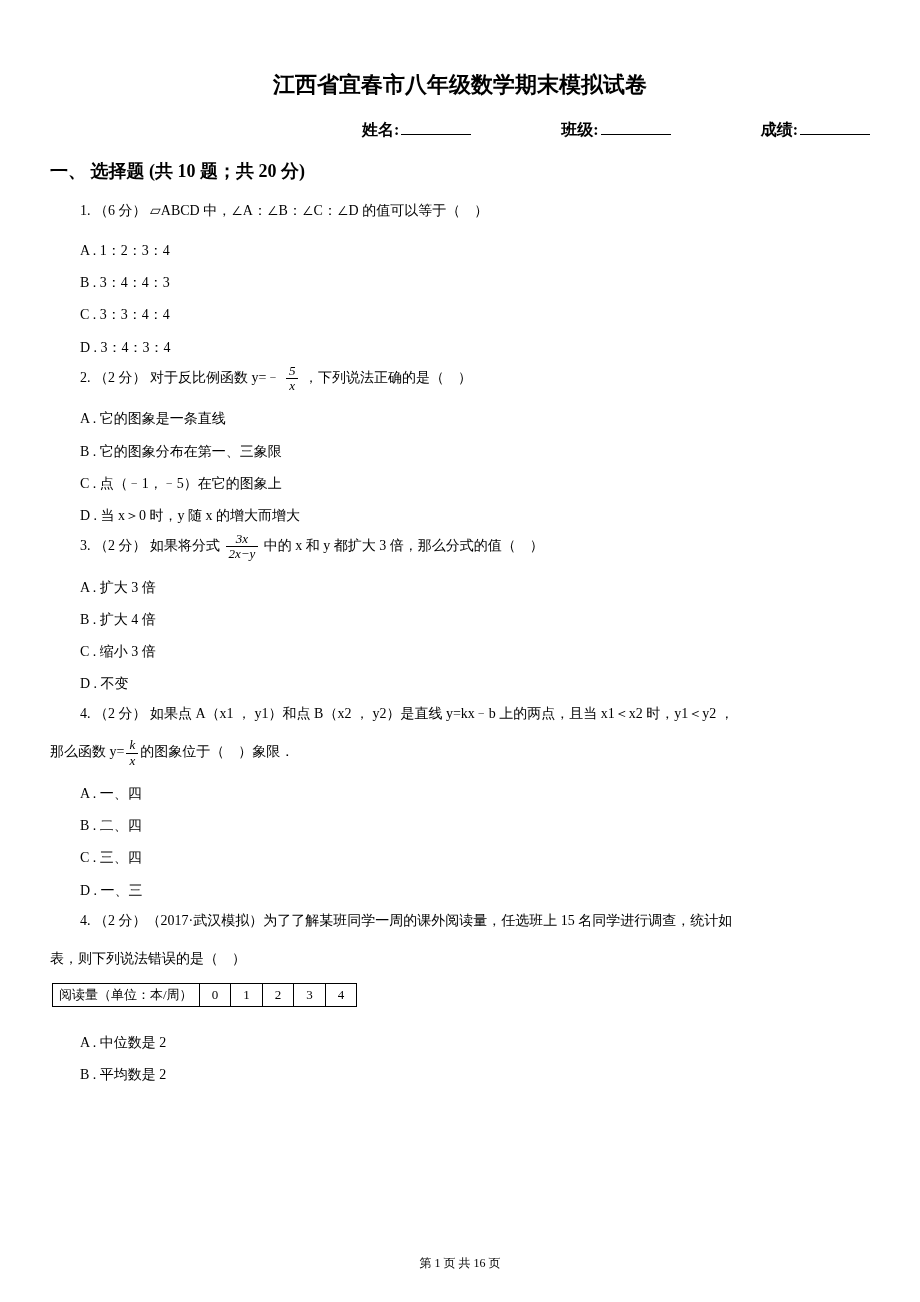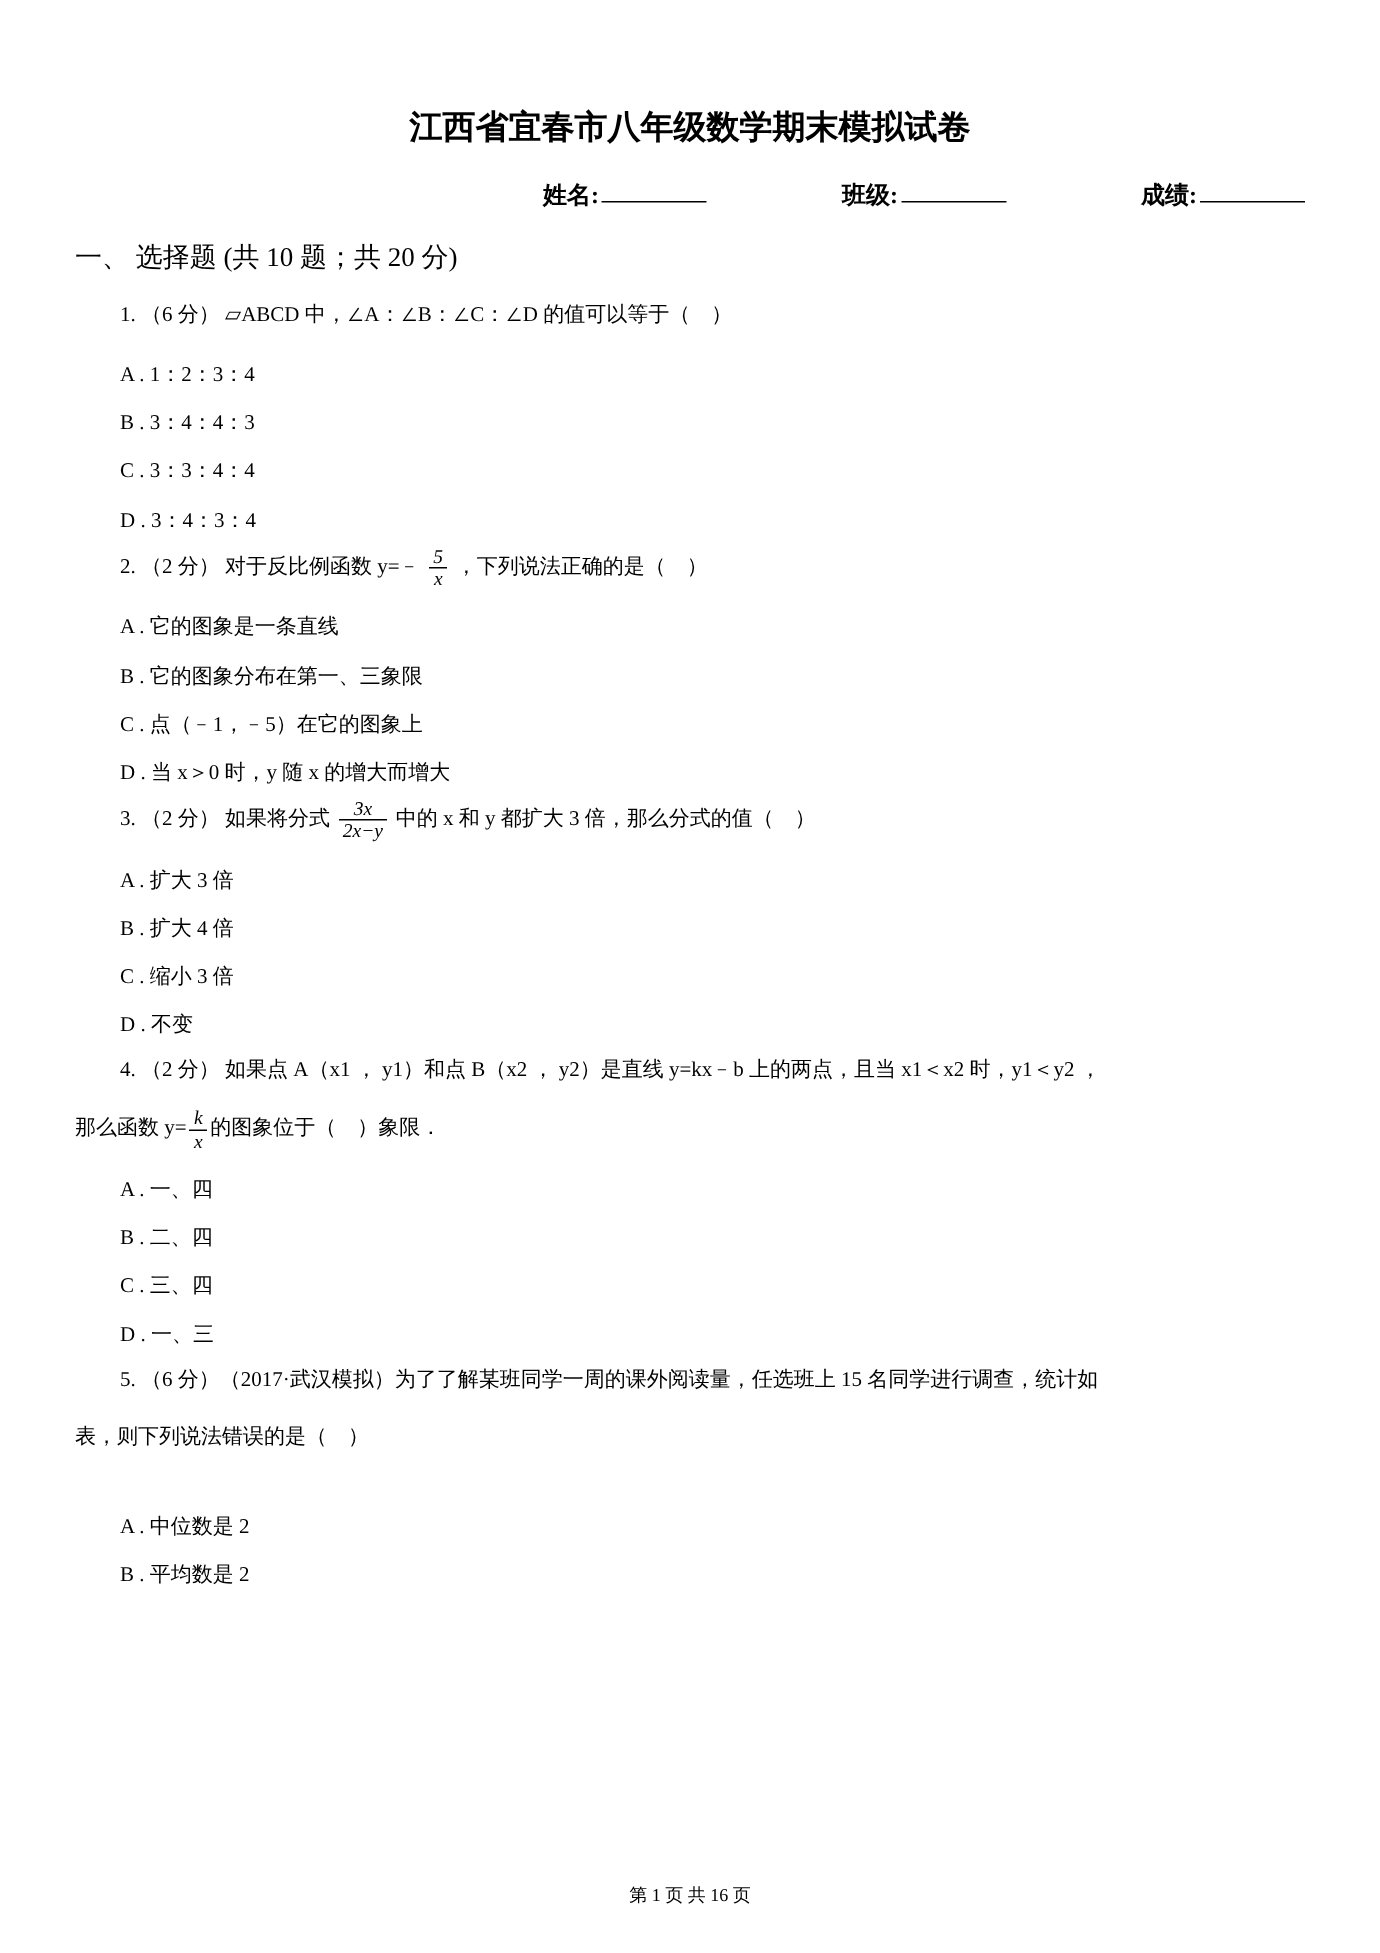--- a/index.html
+++ b/index.html
@@ -31,21 +31,21 @@
       font-weight: bold;
     }
     .field-blank {
       display: inline-block;
       border-bottom: 1.5px solid #000;
       width: 70px;
       margin-left: 2px;
     }
     .section-header {
       font-size: 18px;
-      font-weight: normal;
+      font-weight: bold;
       margin-bottom: 14px;
     }
     .question {
       font-size: 14px;
       margin-left: 30px;
       margin-bottom: 10px;
       line-height: 2;
     }
     .question-continued {
       margin-left: 0;
@@ -156,27 +156,35 @@
     <span class="num">k</span>
     <span class="den">x</span>
   </span><span>的图象位于（　）象限．</span>
 </div>
 <div class="option">A . 一、四</div>
 <div class="option">B . 二、四</div>
 <div class="option">C . 三、四</div>
 <div class="option">D . 一、三</div>
 
 <div class="question">
-  <span>5. （6 分）（2017·武汉模拟）为了了解某班同学一周的课外阅读量，任选班上 15 名同学进行调查，统计如</span>
+  <span>4. （2 分）（2017·武汉模拟）为了了解某班同学一周的课外阅读量，任选班上 15 名同学进行调查，统计如</span>
 </div>
 <div class="question-continued">
   <span>表，则下列说法错误的是（　）</span>
 </div>
 
 <table class="data">
   <tbody>
+      <tr>
+    <td class="rh">阅读量（单位：本/周）</td>
+    <td>0</td>
+    <td>1</td>
+    <td>2</td>
+    <td>3</td>
+    <td>4</td>
+  </tr>
 </tbody>
   </table>
 
 <div class="option" style="margin-top:20px">A . 中位数是 2</div>
 <div class="option">B . 平均数是 2</div>
 
 <div class="footer">第 1 页 共 16 页</div>
 
 </body></html>

